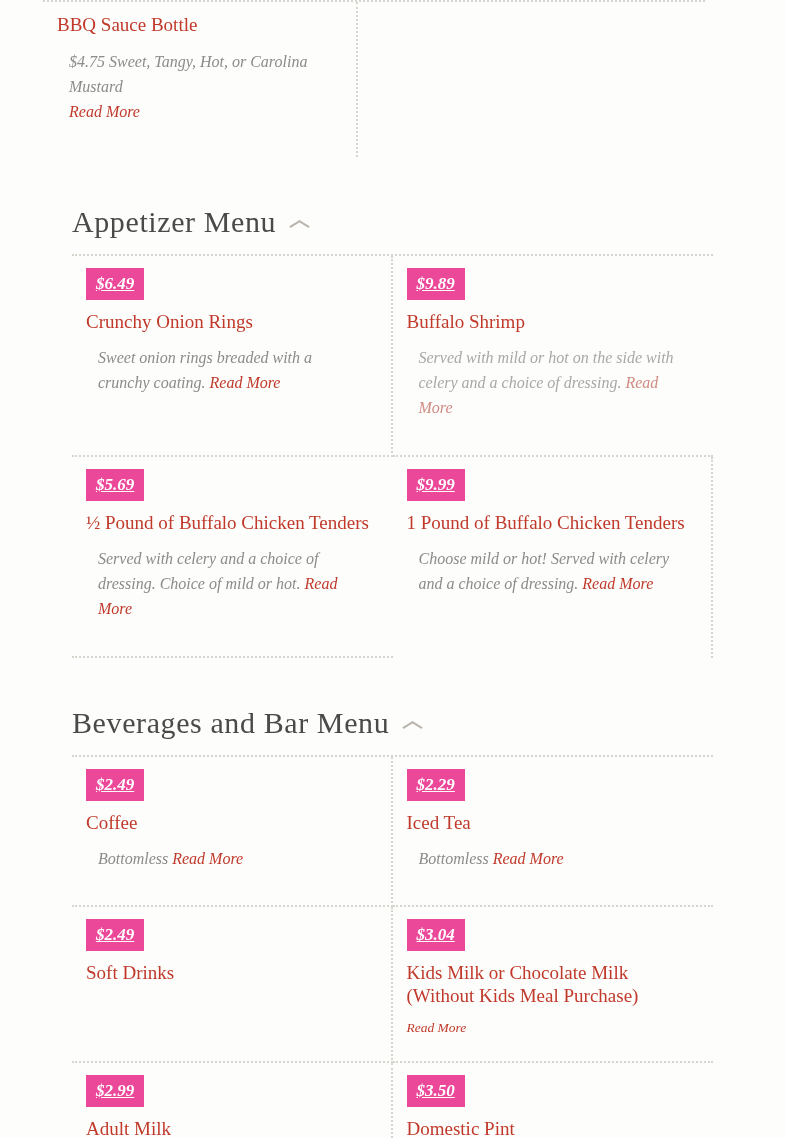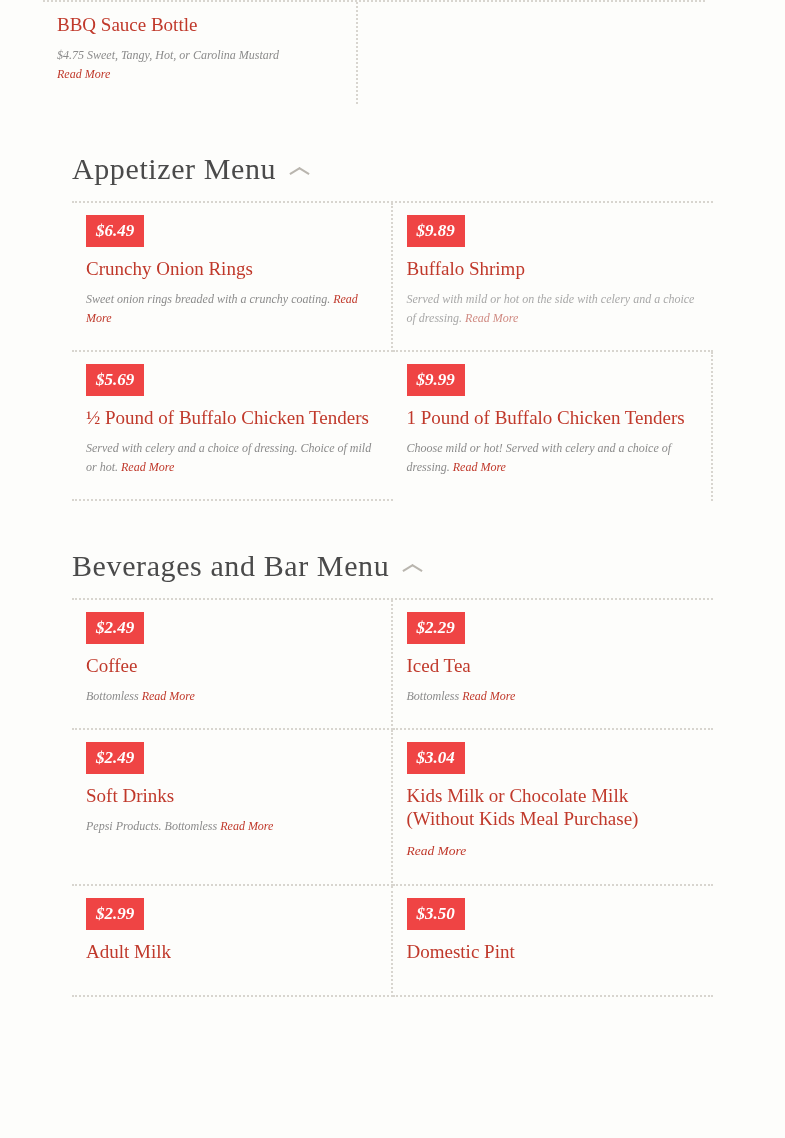--- a/index.html
+++ b/index.html
@@ -96,44 +96,45 @@
     border-bottom: 2px dotted #d8d5cf;
     position: relative;
   }
   .cell.left {
     border-right: 2px dotted #d8d5cf;
   }
   .cell.nobottom { border-bottom: none; }
 
   .price {
     display: inline-block;
-    background: #ef4444;
+    background: #ec4899;
     color: #ffffff;
     font-family: "Liberation Serif", serif;
     font-style: italic;
     font-weight: bold;
     font-size: 17px;
     line-height: 1;
     padding: 7px 10px 8px 10px;
     margin-bottom: 10px;
+    text-decoration: underline;
   }
   .item-title {
     font-family: "Liberation Serif", serif;
     font-size: 19px;
     font-weight: normal;
     color: #c0392b;
     margin: 0 0 10px 0;
     line-height: 1.22;
   }
   .item-desc {
     font-style: italic;
-    font-size: 12px;
+    font-size: 16px;
     color: #8b8b8b;
     line-height: 1.58;
-    margin: 0;
+    margin: 12px;
   }
   .rm {
     color: #c0392b;
     font-style: italic;
     cursor: pointer;
   }
   .rm-only {
     font-style: italic;
     font-size: 13.5px;
     color: #c0392b;
@@ -223,23 +224,20 @@
         <div class="price">$2.29</div>
         <h3 class="item-title">Iced Tea</h3>
         <p class="item-desc">
           <span>Bottomless </span><span class="rm">Read More</span>
         </p>
       </div>
 
       <div class="cell left">
         <div class="price">$2.49</div>
         <h3 class="item-title">Soft Drinks</h3>
-        <p class="item-desc">
-          <span>Pepsi Products. Bottomless </span><span class="rm">Read More</span>
-        </p>
       </div>
 
       <div class="cell">
         <div class="price">$3.04</div>
         <h3 class="item-title">Kids Milk or Chocolate Milk (Without Kids Meal Purchase)</h3>
         <span class="rm-only">Read More</span>
       </div>
 
       <div class="cell left">
         <div class="price">$2.99</div>

